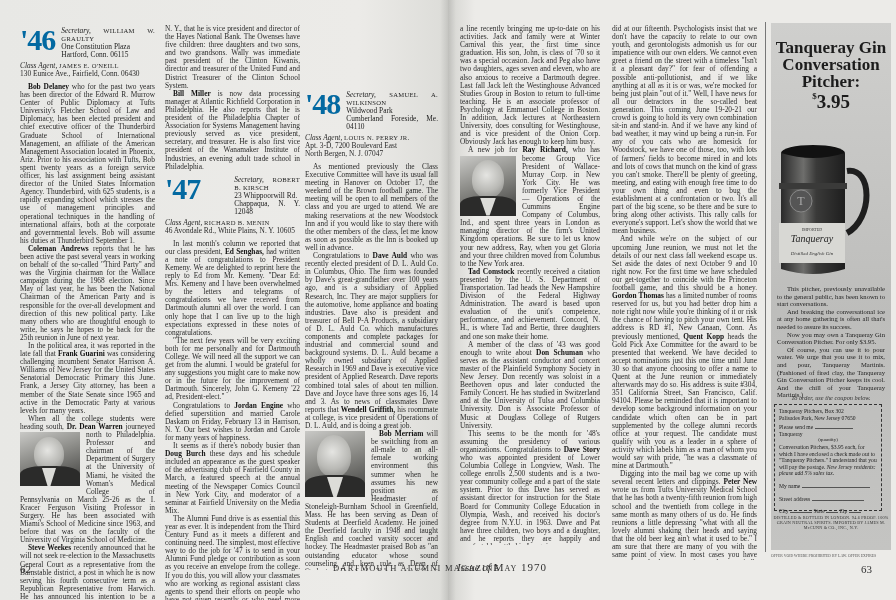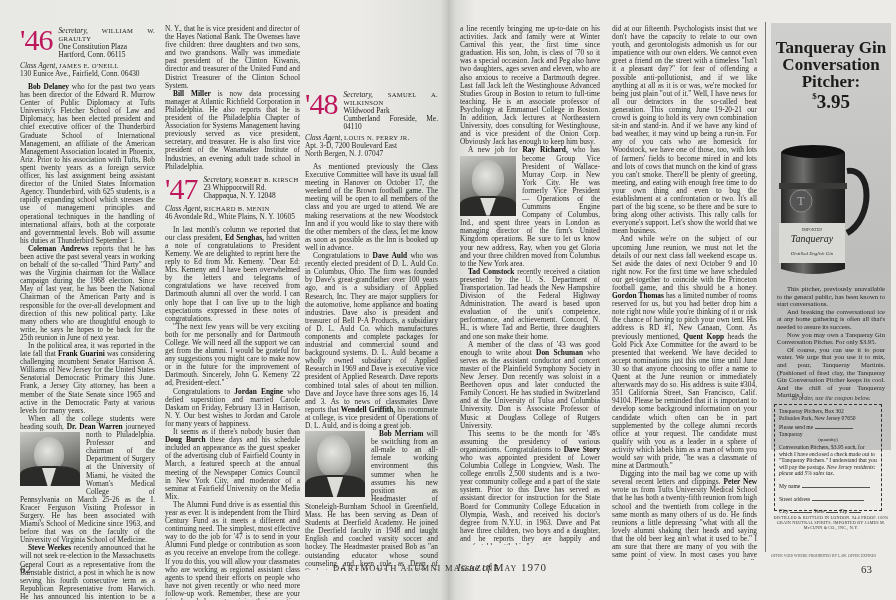--- a/index.html
+++ b/index.html
@@ -6,37 +6,37 @@
   body{width:896px;height:600px;overflow:hidden;background:#e9e9e6;font-family:"Liberation Serif","DejaVu Serif",serif;color:#222;position:relative;}
   .page{position:absolute;top:0;height:600px;background:#ecebe8;}
   .page-left{left:0;width:448px;background:linear-gradient(90deg,#e8e8e5 0%,#ecebe8 80%,#dcdcd8 100%);}
   .page-right{left:448px;width:448px;background:linear-gradient(90deg,#d4d4d0 0%,#ecebe8 6%,#ecebe8 100%);}
   .gutter{position:absolute;left:440px;top:0;width:16px;height:600px;background:linear-gradient(90deg,rgba(0,0,0,0) 0%,rgba(0,0,0,0.10) 50%,rgba(0,0,0,0) 100%);}
   .col{position:absolute;font-size:7.4px;line-height:8.1px;text-align:justify;color:#2a2a2a;}
   .col p{margin:0;text-indent:8px;}
   .col p.noind{text-indent:0;}
   .col b{font-weight:bold;color:#111;}
   .class-head{display:flex;align-items:flex-start;margin:2px 0 3px 0;}
-  .class-year{font-size:30px;line-height:26px;font-weight:normal;color:#be185d;margin-right:6px;letter-spacing:-1px;}
+  .class-year{font-size:30px;line-height:26px;font-weight:bold;color:#0369a1;margin-right:6px;letter-spacing:-1px;}
   .class-sec{font-size:7.4px;line-height:8px;color:#222;}
   .class-sec i{font-style:italic;}
   .smallcaps{font-variant:small-caps;font-size:6.6px;letter-spacing:0.3px;}
   .agent{font-size:7.4px;line-height:8px;margin-bottom:5px;}
   .agent i{font-style:italic;}
   .photo{float:left;margin:1px 6px 2px 0;background:linear-gradient(160deg,#c9c9c6 0%,#8a8a86 45%,#3b3b39 100%);position:relative;overflow:hidden;}
   .photo .head{position:absolute;border-radius:50% 50% 45% 45%;background:radial-gradient(circle at 45% 40%,#e5e5e2 0%,#b9b9b5 55%,#7d7d7a 100%);}
   .photo .suit{position:absolute;bottom:0;border-radius:40% 40% 0 0;background:#2b2b2a;}
   .photo .shirt{position:absolute;bottom:0;background:#dcdcd8;clip-path:polygon(0 0,100% 0,60% 100%,40% 100%);}
   .folio{position:absolute;font-size:11px;color:#333;}
   .footer-title{position:absolute;font-size:8.5px;letter-spacing:1.2px;color:#333;}
   .issue{position:absolute;font-size:11px;font-style:italic;color:#333;}
   .issue .smc{font-style:normal;font-variant:small-caps;letter-spacing:1px;}
   
   .ad-rule{position:absolute;left:765px;top:22px;width:1px;height:530px;background:#777;}
-  .ad{position:absolute;left:771px;top:23px;width:120px;height:427px;background:linear-gradient(180deg,#cfcfcd 0%,#bdbdbb 55%,#c4c4c2 100%);}
+  .ad{position:absolute;left:771px;top:23px;width:120px;height:527px;background:linear-gradient(180deg,#cfcfcd 0%,#bdbdbb 55%,#c4c4c2 100%);}
   .ad-title{position:absolute;left:0;top:16px;width:120px;text-align:center;font-weight:bold;font-size:17px;line-height:17px;color:#1c1c1c;}
   .ad-price{position:absolute;left:0;top:68px;width:120px;text-align:center;font-size:19px;font-weight:bold;color:#1c1c1c;}
   .ad-price sup{font-size:9px;vertical-align:9px;}
   .pitcher{position:absolute;left:4px;top:118px;width:95px;height:138px;}
   .ad-copy{position:absolute;left:6px;top:262px;width:108px;font-size:6.6px;line-height:7.6px;text-align:justify;color:#1e1e1e;}
   .ad-copy p{margin:0;text-indent:10px;}
   .ad-order{position:absolute;left:0;top:371px;width:120px;text-align:center;font-style:italic;font-size:6.3px;color:#333;}
   .coupon{position:absolute;left:3px;top:381px;width:108px;height:107px;border:1.5px dashed #333;padding:3px 4px;box-sizing:border-box;font-size:5.6px;line-height:6.6px;color:#222;}
   .coupon .line{border-bottom:0.5px solid #555;display:inline-block;}
   .coupon .row{margin-top:6px;}
@@ -73,21 +73,21 @@
         <span class="suit" style="left:0;width:60px;height:20px;"></span>
         <span class="shirt" style="left:22px;width:14px;height:18px;"></span>
       </span><span> journeyed north to Philadelphia. Professor and chairman of the Department of Surgery at the University of Miami, he visited the Woman's Medical College of Pennsylvania on March 25-26 as the I. Kracer Ferguson Visiting Professor in Surgery. He has been associated with Miami's School of Medicine since 1963, and before that was on the faculty of the University of Virginia School of Medicine.</span></p>
   <p><b>Steve Weekes</b><span> recently announced that he will not seek re-election to the Massachusetts General Court as a representative from the Barnstable district, a post in which he is now serving his fourth consecutive term as a Republican Representative from Harwich. He has announced his intention to be a candidate for the Republican nomination for the office of Barnstable County Registrar of Deeds.</span></p>
 
 </div>
 
 <div class="col" style="left:165px;top:25px;width:135px;">
   <p class="noind">N. Y., that he is vice president and director of the Hayes National Bank. The Owenses have five children: three daughters and two sons, and two grandsons. Wally was immediate past president of the Clinton Kiwanis, director and treasurer of the United Fund and District Treasurer of the Clinton School System.</p>
   <p><b>Bill Miller</b><span> is now data processing manager at Atlantic Richfield Corporation in Philadelphia. He also reports that he is president of the Philadelphia Chapter of Association for Systems Management having previously served as vice president, secretary, and treasurer. He is also first vice president of the Wanamaker Institute of Industries, an evening adult trade school in Philadelphia.</span></p>
-  <div class="class-head" style="margin-top:5px;">
+  <div class="class-head" style="margin-top:5px;gap:28px;">
     <div class="class-year">'47</div>
     <div class="class-sec">
       <i>Secretary,</i> <span class="smallcaps">ROBERT B. KIRSCH</span><br>
       <span>23 Whippoorwill Rd.</span><br>
       <span>Chappaqua, N. Y. 12048</span>
     </div>
   </div>
   <div class="agent">
     <i>Class Agent,</i> <span class="smallcaps">RICHARD B. MENIN</span><br>
     <span>46 Avondale Rd., White Plains, N. Y. 10605</span>

